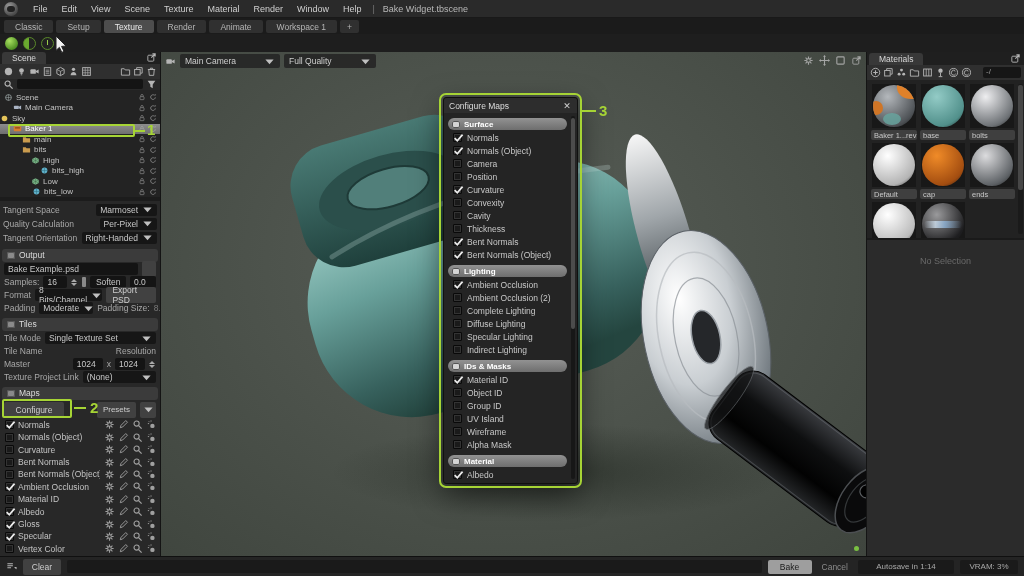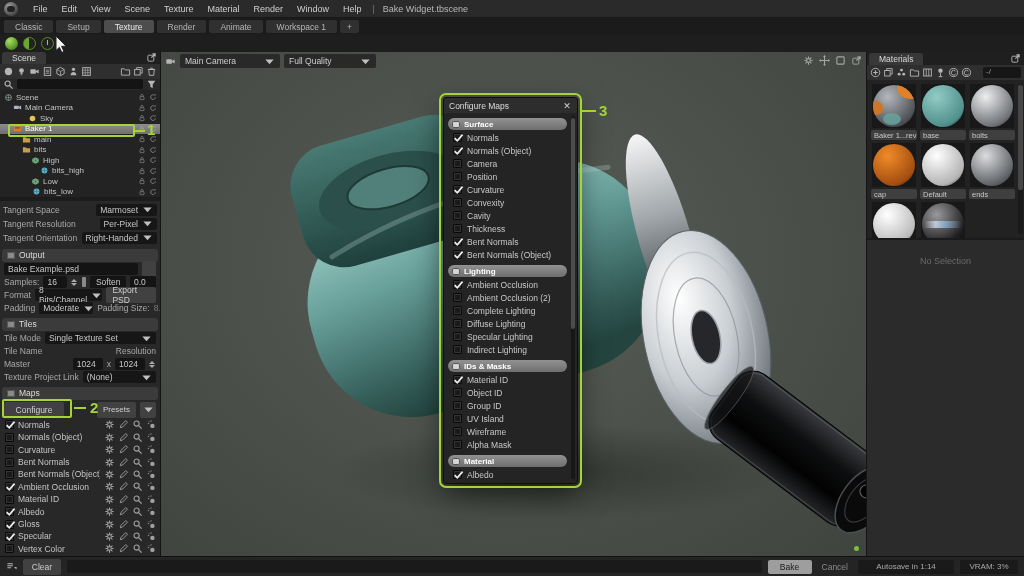--- a/index.html
+++ b/index.html
@@ -304,21 +304,21 @@
               </svg>
             </span>
             <span class="ic">
               <svg viewBox="0 0 12 12">
                 <path d="M9.5 6.5a3.5 3.5 0 1 1-1.2-3" fill="none" stroke="#b5b5b5" stroke-width="1.2"></path>
                 <path d="M8.5 1.5l.3 2.2 2.1-.6z" fill="#b5b5b5"></path>
               </svg>
             </span>
           </span>
    </div>
-        <div class="trow" style="padding-left:28px">
+        <div class="trow" style="padding-left:0">
      <span class="tic">
             <svg viewBox="0 0 10 10">
               <circle cx="5" cy="5" r="3.1" fill="#e4c45a"></circle>
             </svg>
           </span>
      <span class="tlabel">Sky</span>
      <span class="tr-icons">
             <span class="ic">
               <svg viewBox="0 0 12 12">
                 <rect x="3" y="5.5" width="6" height="4.5" rx="1" fill="none" stroke="#b5b5b5" stroke-width="1"></rect>
@@ -504,21 +504,21 @@
      <div class="dd">
             <span>Marmoset</span>
             <span class="ic dda">
               <svg viewBox="0 0 8 8">
                 <path d="M1 2.5h6L4 6z" fill="#c0c0c0"></path>
               </svg>
             </span>
           </div>
    </div>
         <div class="tanrow">
-     <span class="lbl">Tangent Resolution</span>
+     <span class="lbl">Quality Calculation</span>
      <div class="dd">
             <span>Per-Pixel</span>
             <span class="ic dda">
               <svg viewBox="0 0 8 8">
                 <path d="M1 2.5h6L4 6z" fill="#c0c0c0"></path>
               </svg>
             </span>
           </div>
    </div>
         <div class="tanrow">
@@ -1338,31 +1338,31 @@
    </div>
           <div class="mtile">
      <div class="msphere">
        <span class="mball" style="background:radial-gradient(circle at 35% 28%, #eeeef0, #6e7276 72%, #141414 100%)"></span>
        <span class="mball" style="background:transparent;"></span>
      </div>
      <div class="mlabel">bolts</div>
    </div>
           <div class="mtile">
      <div class="msphere">
+       <span class="mball" style="background:radial-gradient(circle at 35% 28%, #ffffff, #b4b4b4 72%, #141414 100%)"></span>
+       <span class="mball" style="background:transparent;"></span>
+     </div>
+     <div class="mlabel">Default</div>
+   </div>
+          <div class="mtile">
+     <div class="msphere">
        <span class="mball" style="background:radial-gradient(circle at 35% 28%, #f08b28, #a34d10 72%, #141414 100%)"></span>
        <span class="mball" style="background:transparent;"></span>
      </div>
      <div class="mlabel">cap</div>
-   </div>
-          <div class="mtile">
-     <div class="msphere">
-       <span class="mball" style="background:radial-gradient(circle at 35% 28%, #ffffff, #b4b4b4 72%, #141414 100%)"></span>
-       <span class="mball" style="background:transparent;"></span>
-     </div>
-     <div class="mlabel">Default</div>
    </div>
           <div class="mtile">
      <div class="msphere">
        <span class="mball" style="background:radial-gradient(circle at 35% 28%, #dcdcde, #5e6266 72%, #141414 100%)"></span>
        <span class="mball" style="background:transparent;"></span>
      </div>
      <div class="mlabel">ends</div>
    </div>
           <div class="mtile">
      <div class="msphere">

